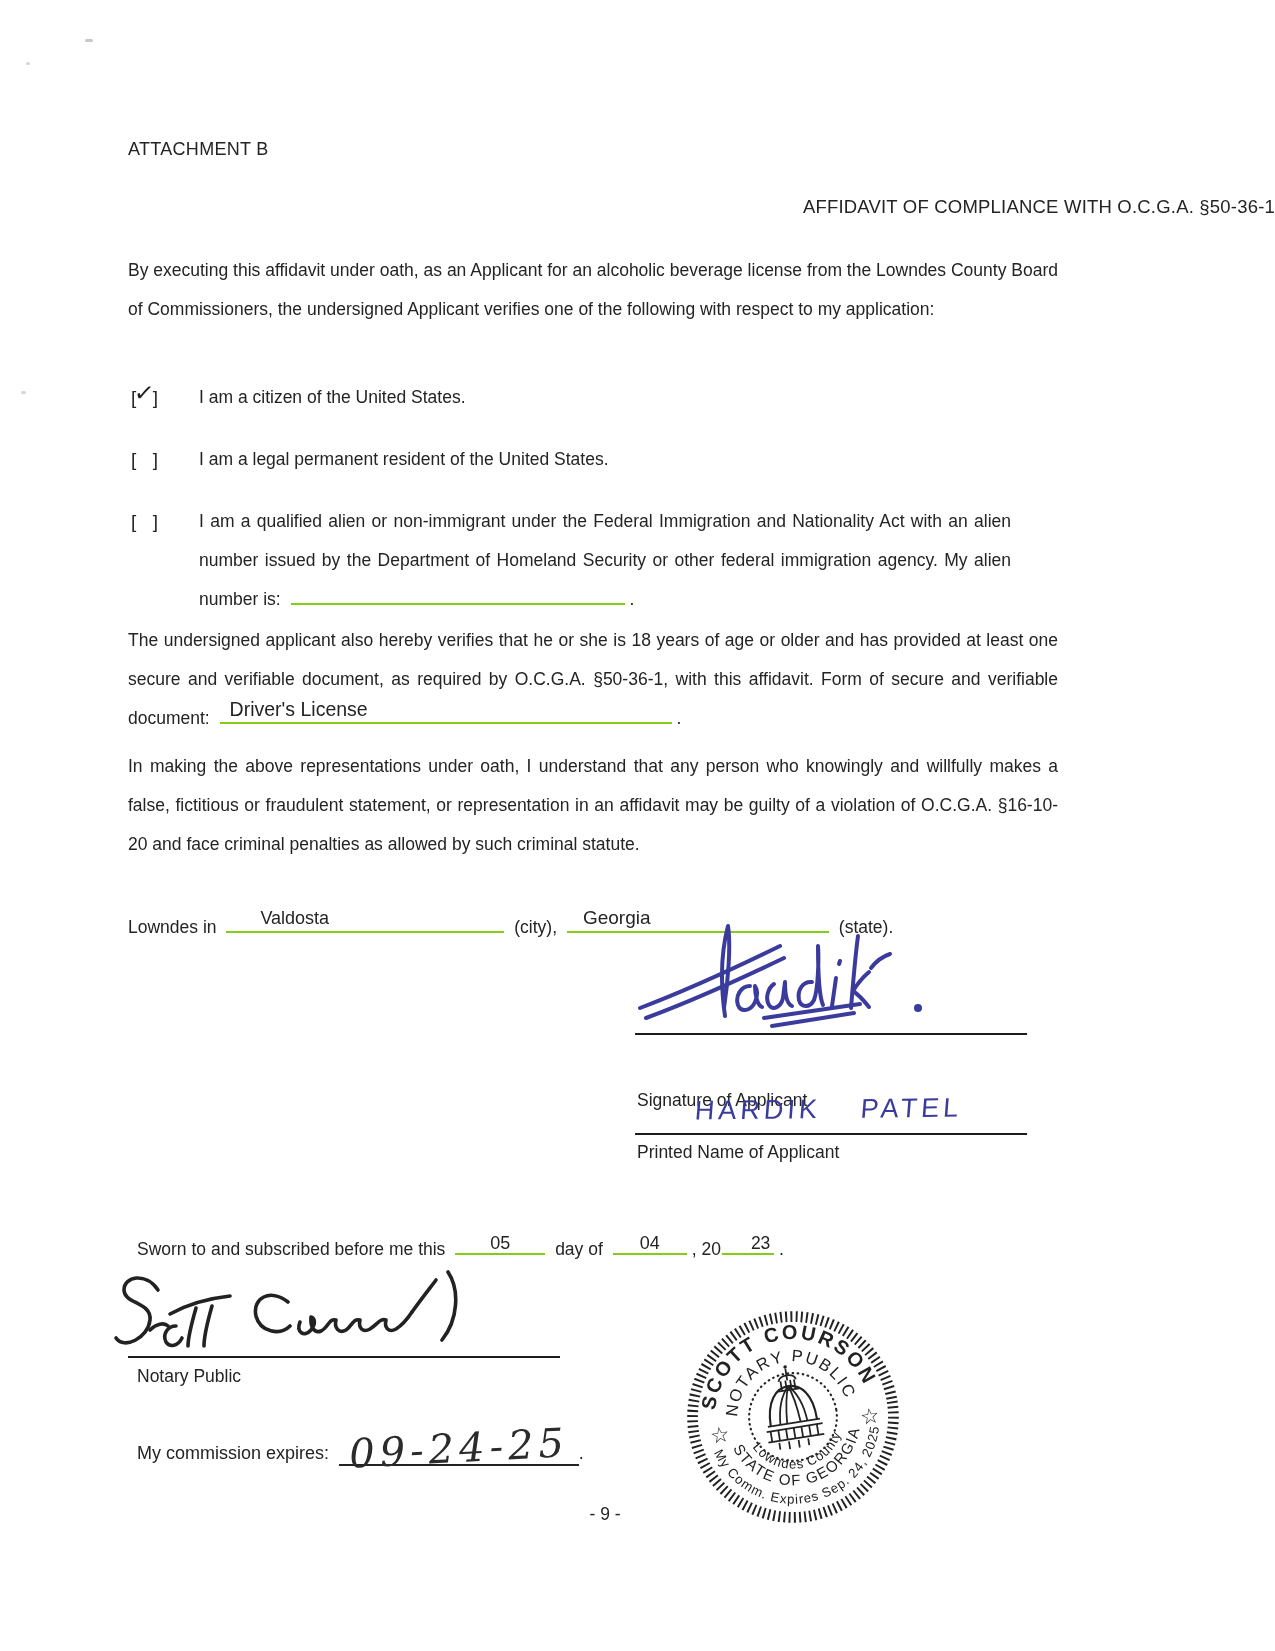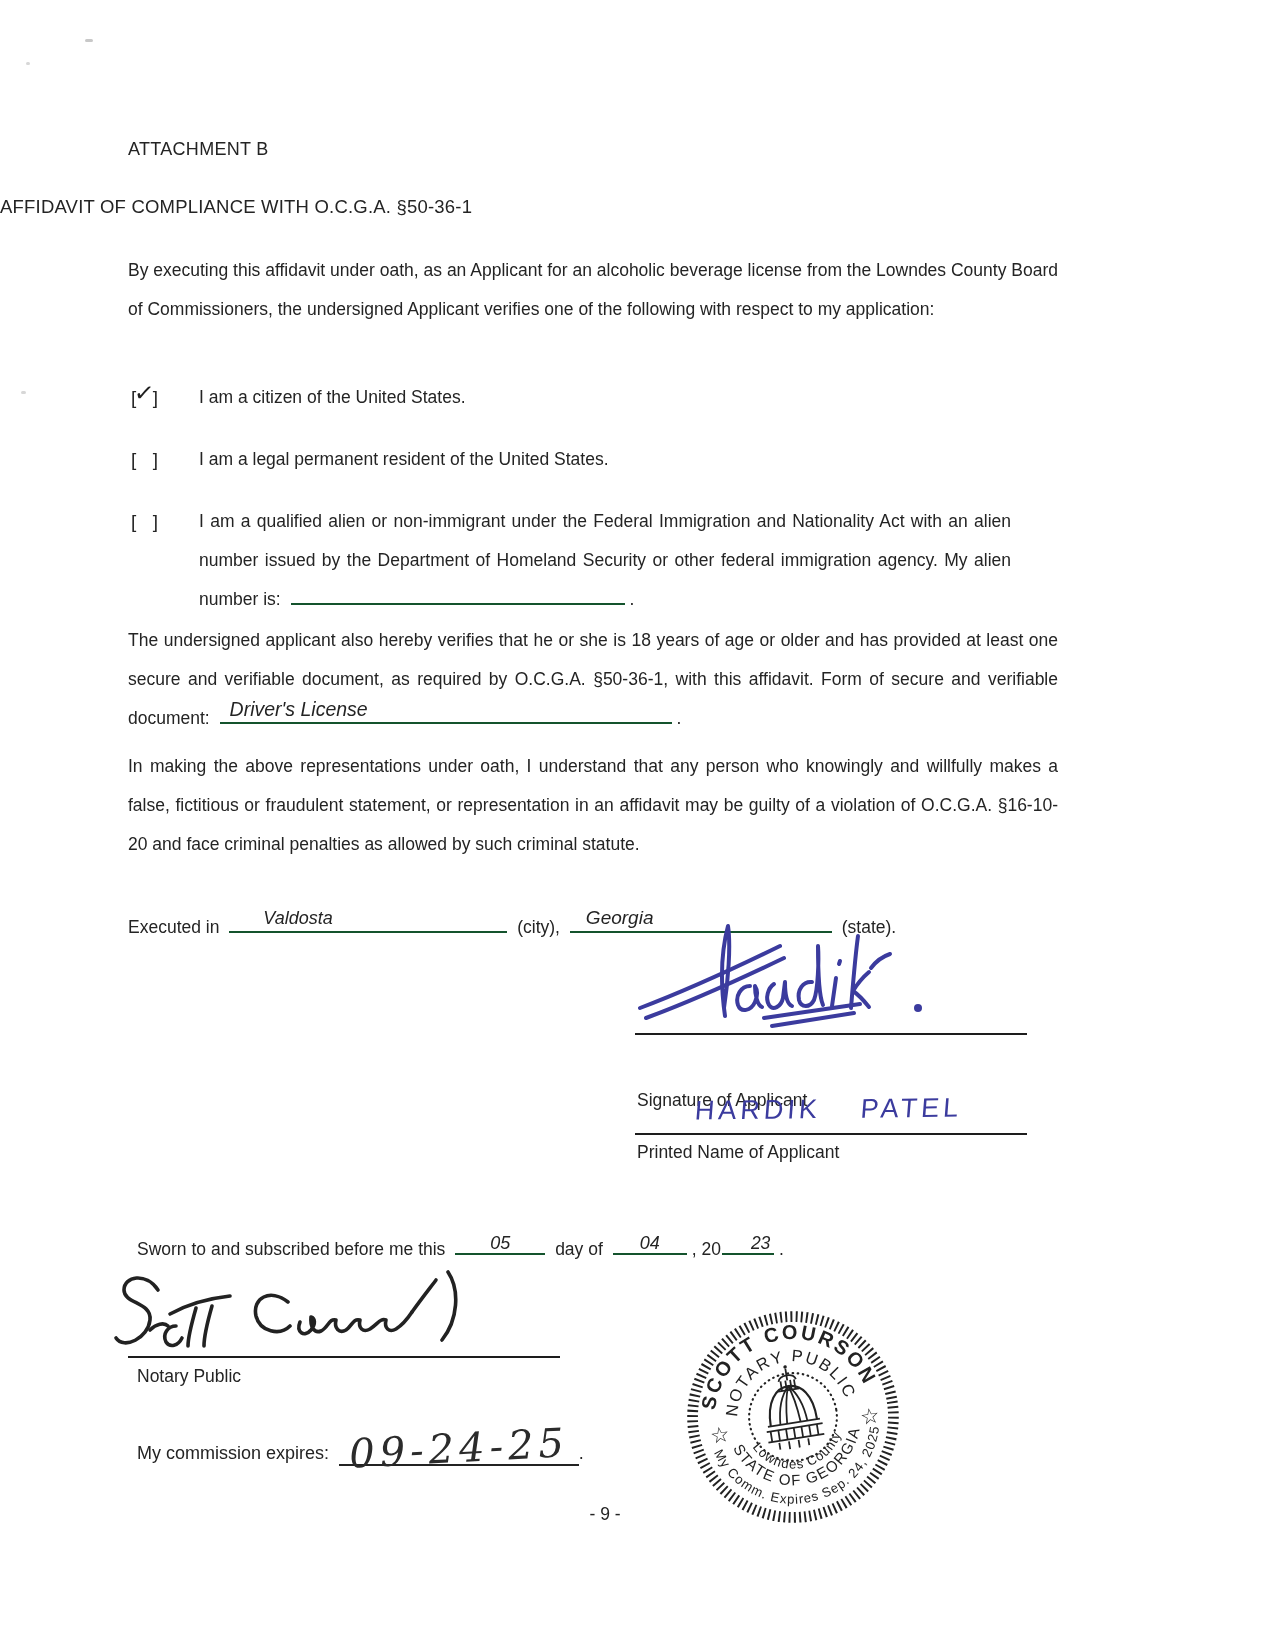--- a/index.html
+++ b/index.html
@@ -2,31 +2,31 @@
 <html><head>
 <meta charset="utf-8">
 <style>
   html,body{margin:0;padding:0;background:#ffffff;}
   .page{
     position:relative;width:1275px;height:1651px;background:#ffffff;overflow:hidden;
     font-family:"Liberation Sans",sans-serif;color:#242424;padding-left:44px;
   }
   .abs{position:absolute;}
   .attachment{left:128px;top:139px;font-size:18px;letter-spacing:.3px;}
-  .doc-title{left:0;top:196px;width:1275px;text-align:left;font-size:18.5px;letter-spacing:.2px;}
+  .doc-title{left:0;top:196px;width:1275px;text-align:right;font-size:18.5px;letter-spacing:.2px;}
   .para{left:128px;width:930px;font-size:17.5px;line-height:39px;text-align:justify;}
   .para.last-left{text-align-last:left;}
   .opt{left:131px;display:flex;align-items:flex-start;}
   .cb{position:relative;display:inline-flex;width:27px;justify-content:space-between;
       font-size:19px;line-height:39px;flex:0 0 27px;}
   .cb .chk{position:absolute;left:3px;top:-5px;font-size:24px;transform:rotate(6deg);color:#1f1f1f;}
   .optlabel{margin-left:41px;font-size:17.5px;line-height:39px;text-align:right;}
   .opt3-label{width:812px;text-align:justify;}
-  .blank{display:inline-block;border-bottom:2px solid #14532d;position:relative;height:21px;
-         vertical-align:baseline;margin:0 5px;font-style:italic;}
+  .blank{display:inline-block;border-bottom:2px solid #84cc16;position:relative;height:21px;
+         vertical-align:baseline;margin:0 5px;}
   .blank .val{position:absolute;bottom:1px;left:8px;font-size:18px;white-space:nowrap;line-height:1;}
   .blank .val.center{left:50%;transform:translateX(-50%);}
   .alien-blank{width:334px;}
   .doc-blank{width:452px;}
   .doc-blank .val{font-size:19.5px;left:10px;bottom:3px;}
   .city-blank{width:278px;}
   .city-blank .val{left:34px;bottom:4px;}
   .state-blank{width:262px;}
   .state-blank .val{left:16px;bottom:4px;font-size:19px;}
   .day-blank{width:90px;}
@@ -98,21 +98,21 @@
   <div class="abs para last-left" style="top:621px;">
     <span>The undersigned applicant also hereby verifies that he or she is 18 years of age or older and has provided at least one secure and verifiable document, as required by O.C.G.A. §50-36-1, with this affidavit.  Form of secure and verifiable document:</span>
     <span class="blank doc-blank">
       <span class="val">Driver's License</span>
     </span><span>.</span>
   </div>
 
   <div class="abs para last-left" style="top:747px;">In making the above representations under oath, I understand that any person who knowingly and willfully makes a false, fictitious or fraudulent statement, or representation in an affidavit may be guilty of a violation of O.C.G.A. §16-10-20 and face criminal penalties as allowed by such criminal statute.</div>
 
   <div class="abs row" style="left:128px;top:910px;">
-    <span>Executed in</span>
+    <span>Lowndes in</span>
     <span class="blank city-blank">
       <span class="val">Valdosta</span>
     </span>
     <span>(city),</span>
     <span class="blank state-blank">
       <span class="val">Georgia</span>
     </span>
     <span>(state).</span>
   </div>
 

